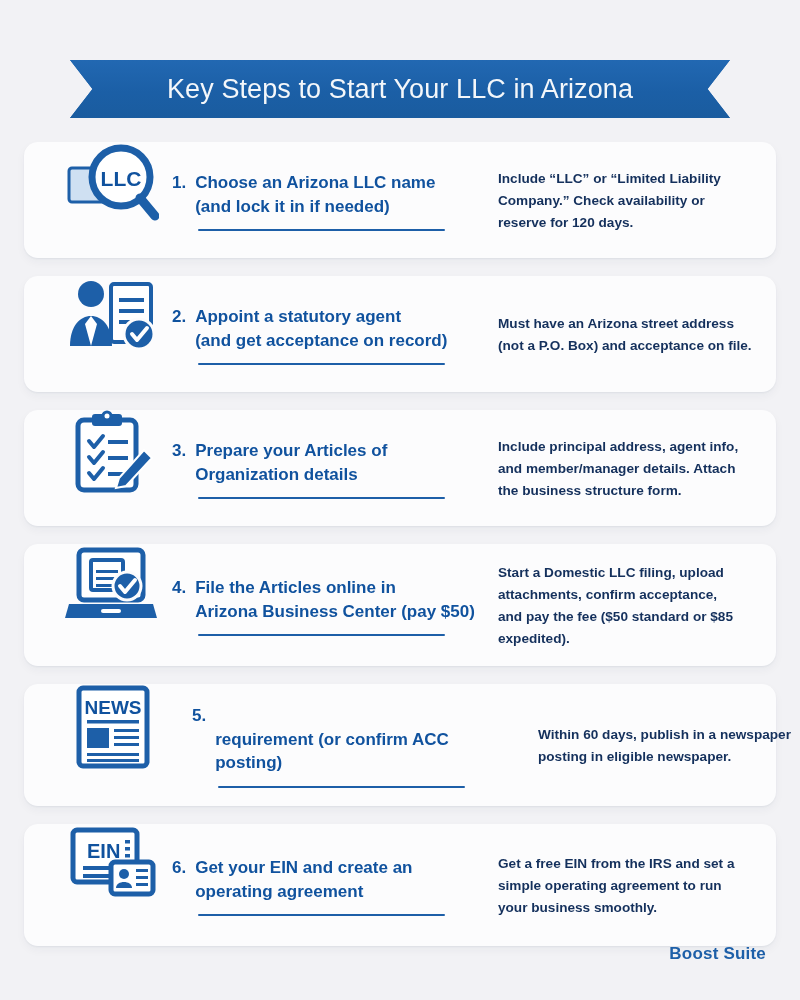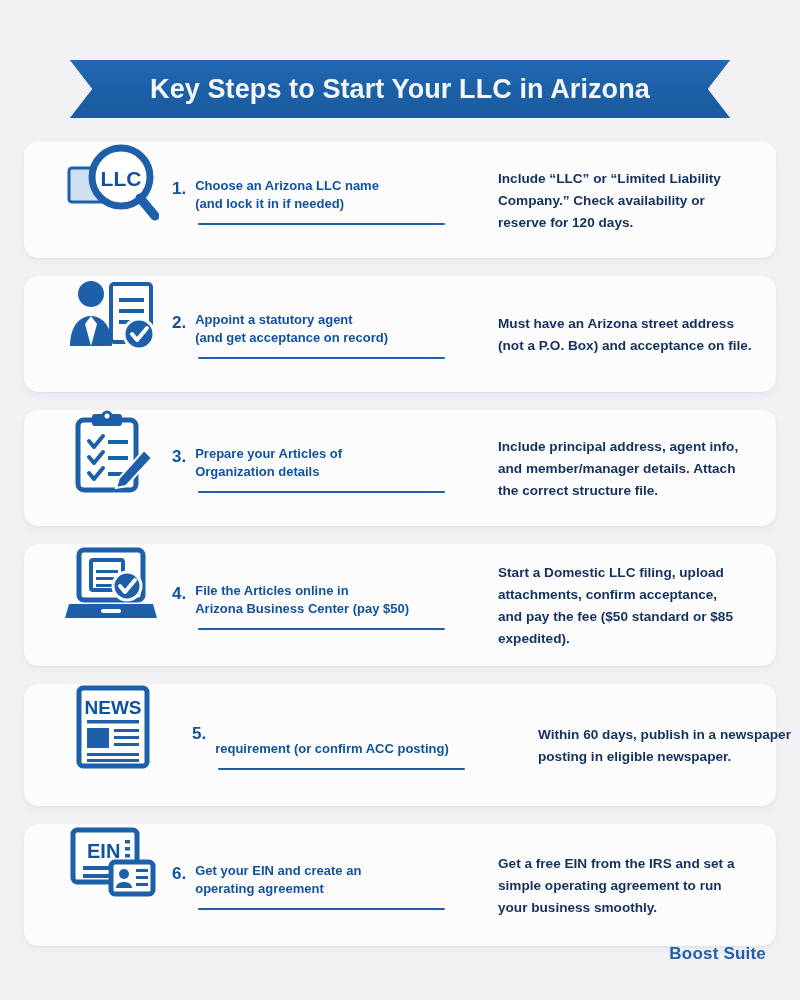--- a/index.html
+++ b/index.html
@@ -45,21 +45,21 @@
       0 100%,
       3.4% 50%
     );
     display: flex;
     align-items: center;
     justify-content: center;
   }
   .banner-title {
     color: #f4f7fa;
     font-size: 27px;
-    font-weight: bold;
+    font-weight: normal;
     letter-spacing: .1px;
     text-align: left;
     white-space: nowrap;
   }
 
   
   .cards {
     position: absolute;
     top: 142px;
     left: 24px;
@@ -100,21 +100,21 @@
   }
   .step-num {
     color: #10529e;
     font-size: 17px;
     font-weight: bold;
     line-height: 1.38;
     flex: 0 0 auto;
   }
   .step-title {
     color: #10529e;
-    font-size: 13px;
+    font-size: 17px;
     font-weight: bold;
     line-height: 1.38;
   }
   .rule {
     height: 2px;
     background: #1d5fa8;
     border-radius: 1px;
     margin-top: 11px;
     margin-left: 26px;
     width: 247px;
@@ -232,21 +232,21 @@
           <span class="step-title">
             <span>Prepare your Articles of</span><br>
             <span>Organization details</span>
           </span>
         </div>
         <div class="rule"></div>
       </div>
       <div class="desc-cell">
         <div>Include principal address, agent info,</div>
         <div>and member/manager details. Attach</div>
-        <div>the correct structure file.</div>
+        <div>the business structure form.</div>
       </div>
     </div>
 
     <div class="card" style="height:122px;">
       <div class="icon-cell">
         <svg width="96" height="80" viewBox="0 0 96 80" aria-hidden="true">
           <rect x="14" y="6" width="64" height="50" rx="5" fill="#ffffff" stroke="#1d5fa8" stroke-width="5"></rect>
           <rect x="26" y="16" width="32" height="30" rx="2" fill="#ffffff" stroke="#1d5fa8" stroke-width="4"></rect>
           <rect x="31" y="26" width="22" height="3" fill="#1d5fa8"></rect>
           <rect x="31" y="33" width="22" height="3" fill="#1d5fa8"></rect>

